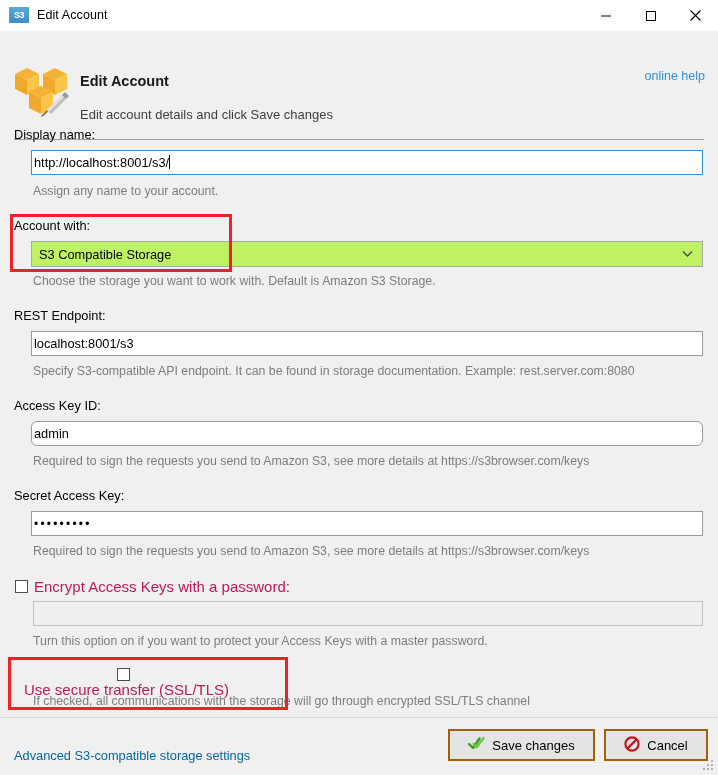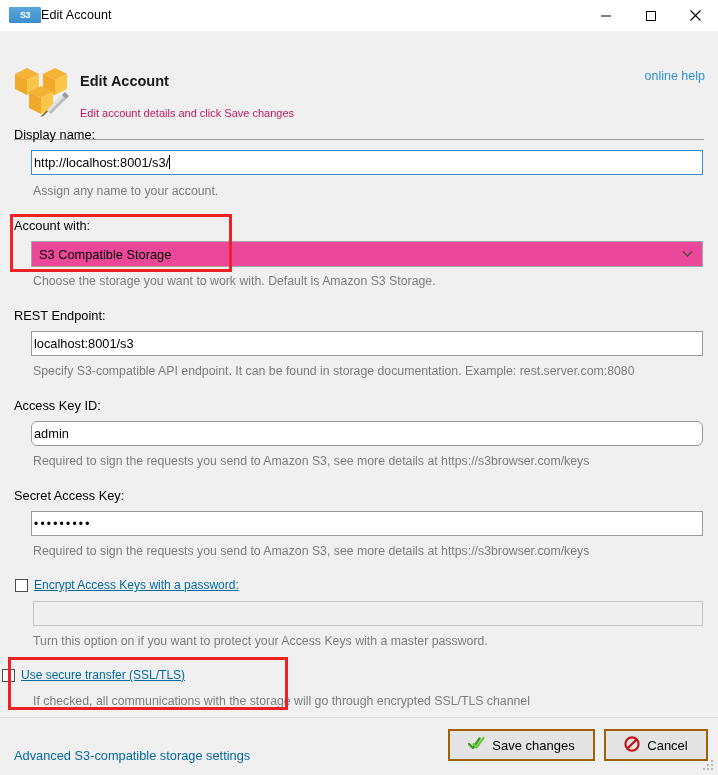--- a/index.html
+++ b/index.html
@@ -17,22 +17,22 @@
   
   .titlebar {
     height: 31px;
     background: #ffffff;
     display: flex;
     align-items: center;
     position: relative;
     border-bottom: 1px solid #ffffff;
   }
   .title-icon {
-    width: 32px; height: 16px;
-    margin-left: 9px; margin-right: 0;
+    width: 20px; height: 16px;
+    margin-left: 9px; margin-right: 8px;
     background: linear-gradient(180deg,#5aa7dd 0%, #3b8ecb 100%);
     border-radius: 1px;
     color: #fff;
     font-size: 9px;
     font-weight: bold;
     display: flex; align-items: center; justify-content: center;
     letter-spacing: -0.5px;
     font-family: "Liberation Sans", sans-serif;
     flex: none;
   }
@@ -70,22 +70,22 @@
   .header-title {
     position: absolute;
     left: 80px; top: 42px;
     font-size: 14.5px;
     font-weight: bold;
     color: #1a1a1a;
   }
   .header-sub {
     position: absolute;
     left: 80px; top: 76px;
-    font-size: 11px;
-    color: #be185d;
+    font-size: 13px;
+    color: #404040;
   }
   .online-help {
     position: absolute;
     right: 13px; top: 38px;
     font-size: 12.5px;
     color: #2f8fd8;
     text-decoration: none;
     cursor: pointer;
   }
 
@@ -137,21 +137,21 @@
     height: 14px;
     background: #000;
     vertical-align: -2px;
     margin-left: 0px;
   }
 
   
   .f-combo {
     position: absolute;
     height: 26px;
-    background: #ec4899;
+    background: #bef264;
     border: 1px solid #a8a8a8;
     display: flex;
     align-items: center;
     cursor: default;
   }
   .f-combo .combo-text {
     flex: 1;
     font-size: 12.8px;
     color: #000;
     padding-left: 7px;
@@ -169,24 +169,23 @@
     cursor: default;
   }
   .cb-box {
     width: 13px; height: 13px;
     border: 1px solid #4c4c4c;
     background: #fff;
     margin-right: 6px;
     flex: none;
   }
   .cb-label {
-    font-size: 12px;
-    color: #0369a1;
+    font-size: 15px;
+    color: #be185d;
     white-space: nowrap;
-    text-decoration: underline;
   }
 
   
   .dots {
     letter-spacing: 2.2px;
     font-size: 12px;
   }
 
   
   .footer-line {
@@ -337,21 +336,21 @@
   <div class="f-input" style="left:31px; top:511px; width:672px;"><span class="dots">•••••••••</span></div>
   <div class="f-hint" style="left:33px; top:544px;">Required to sign the requests you send to Amazon S3, see more details at https://s3browser.com/keys</div>
 
   <div class="cb-row" style="left:15px; top:578px;">
     <span class="cb-box"></span>
     <span class="cb-label">Encrypt Access Keys with a password:</span>
   </div>
   <div class="f-input disabled" style="left:33px; top:601px; width:670px;"><span></span></div>
   <div class="f-hint" style="left:33px; top:634px;">Turn this option on if you want to protect your Access Keys with a master password.</div>
 
-  <div class="cb-row" style="left:2px; top:668px;">
+  <div class="cb-row" style="left:24px; top:668px;flex-direction:column;">
     <span class="cb-box"></span>
     <span class="cb-label">Use secure transfer (SSL/TLS)</span>
   </div>
   <div class="f-hint" style="left:33px; top:694px;">If checked, all communications with the storage will go through encrypted SSL/TLS channel</div>
 </div>
 
 <div class="footer-line"></div>
 <a class="adv-link">Advanced S3-compatible storage settings</a>
 
 <div class="btn" id="save-btn">

